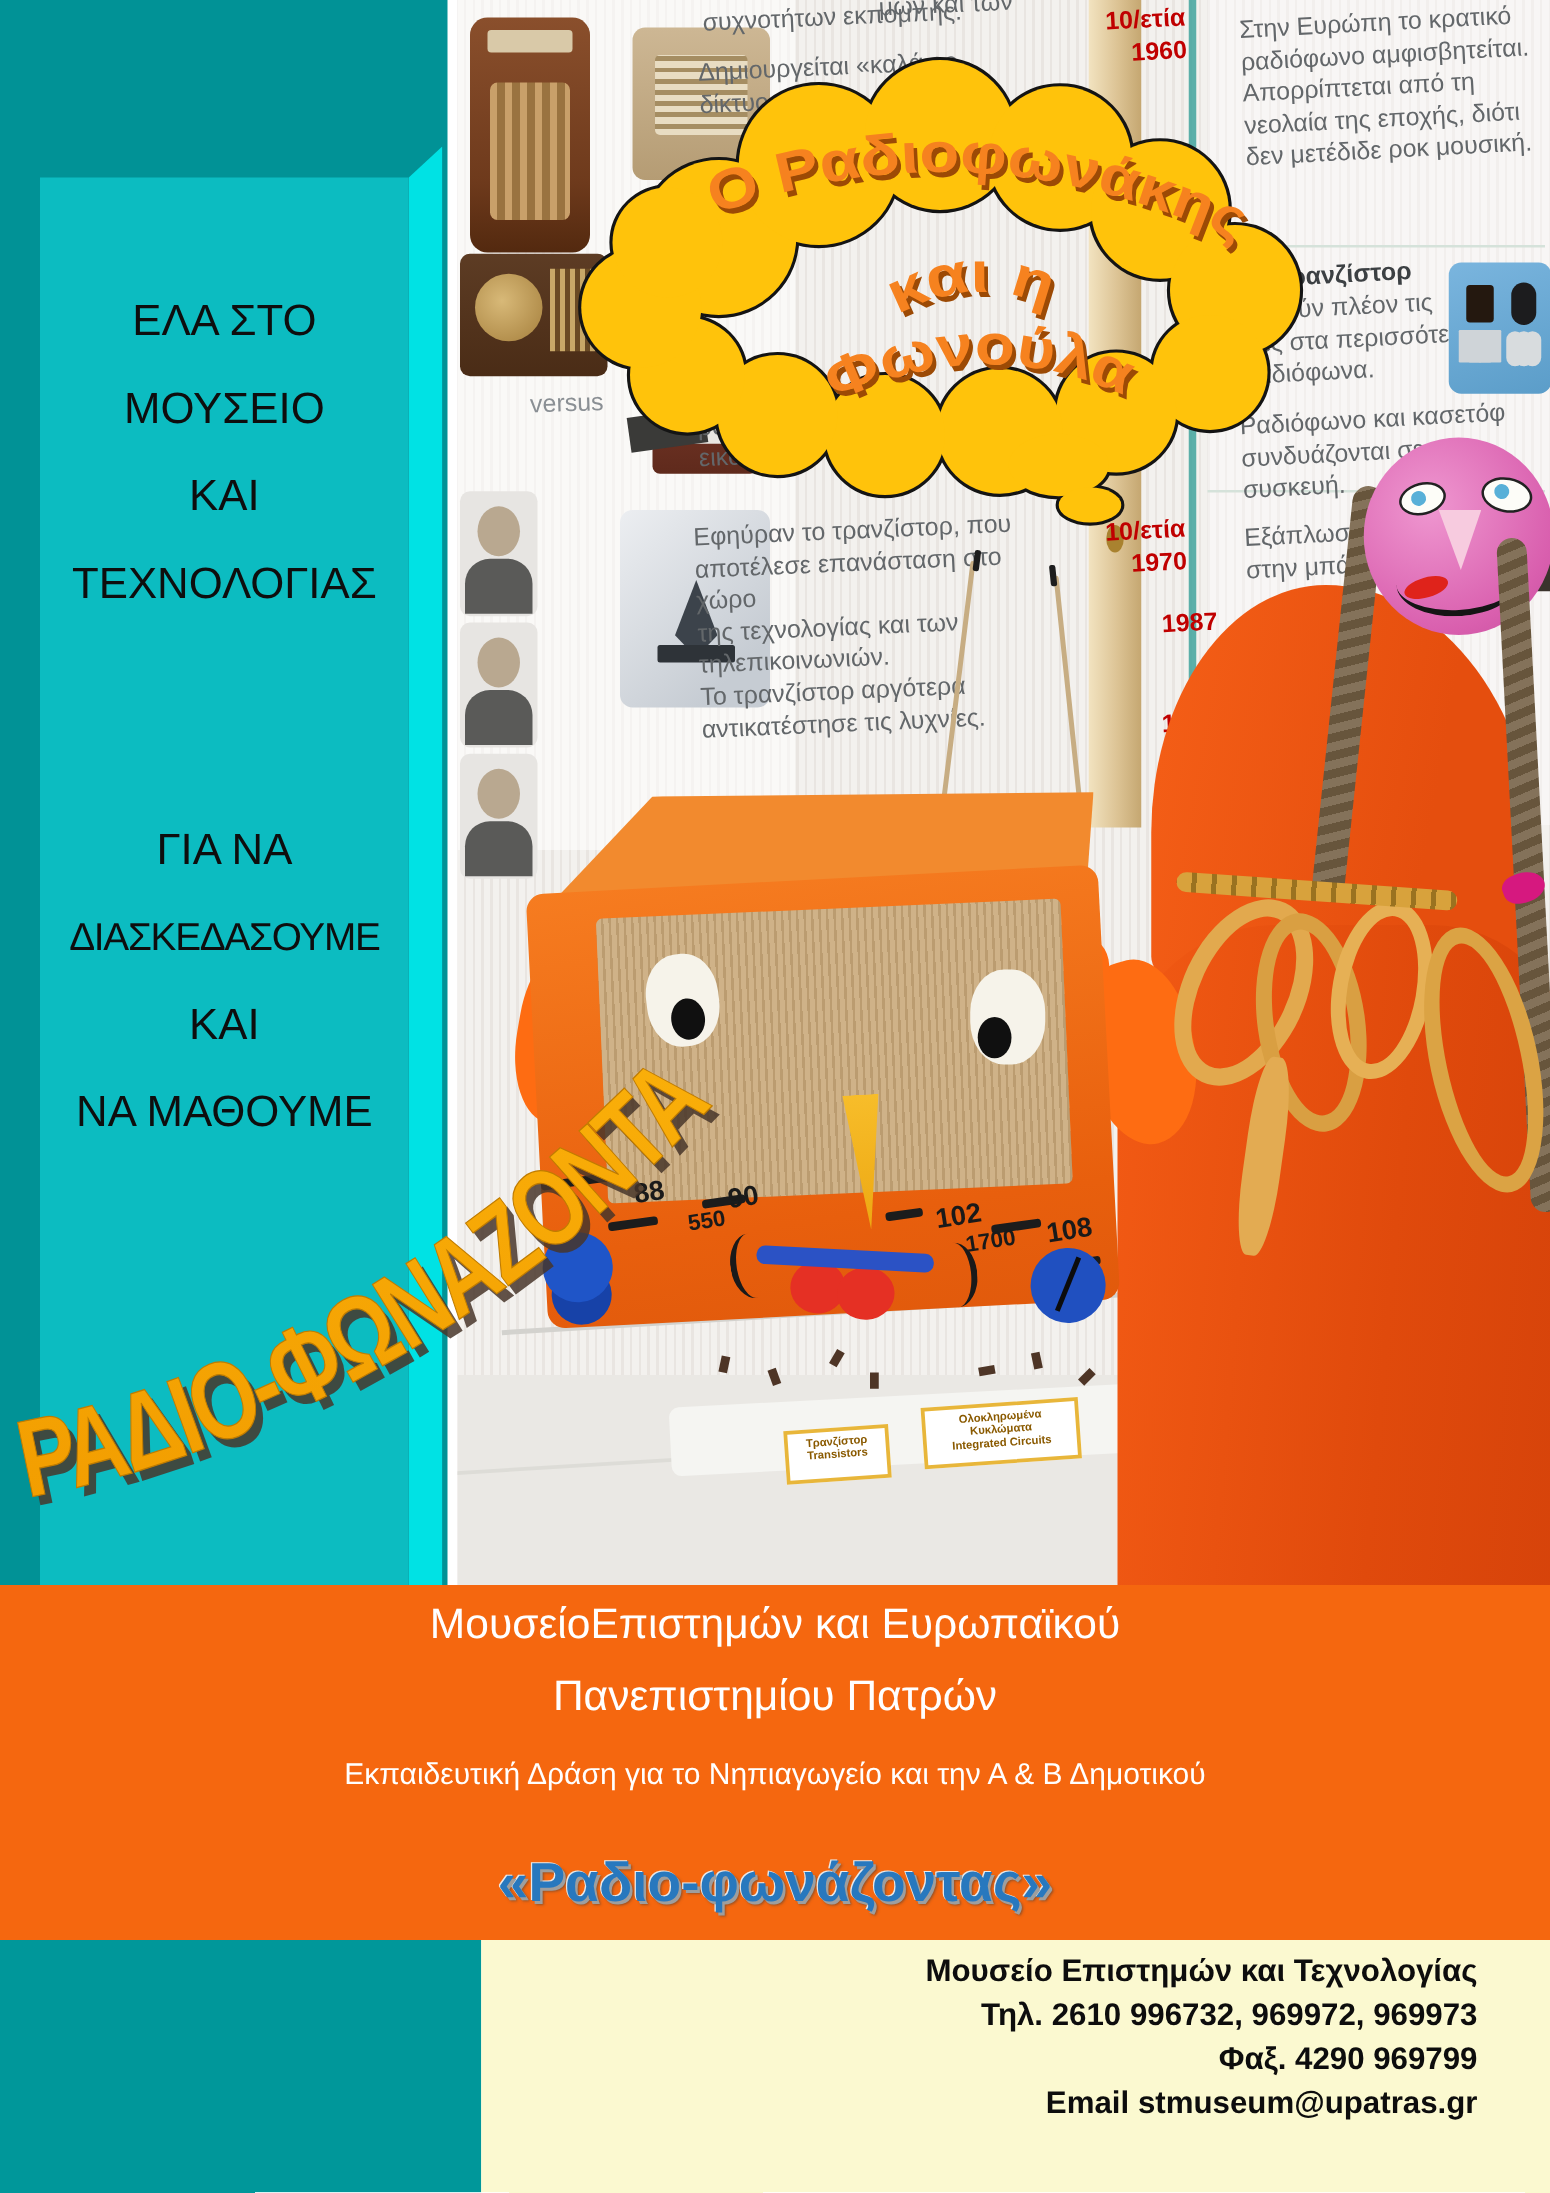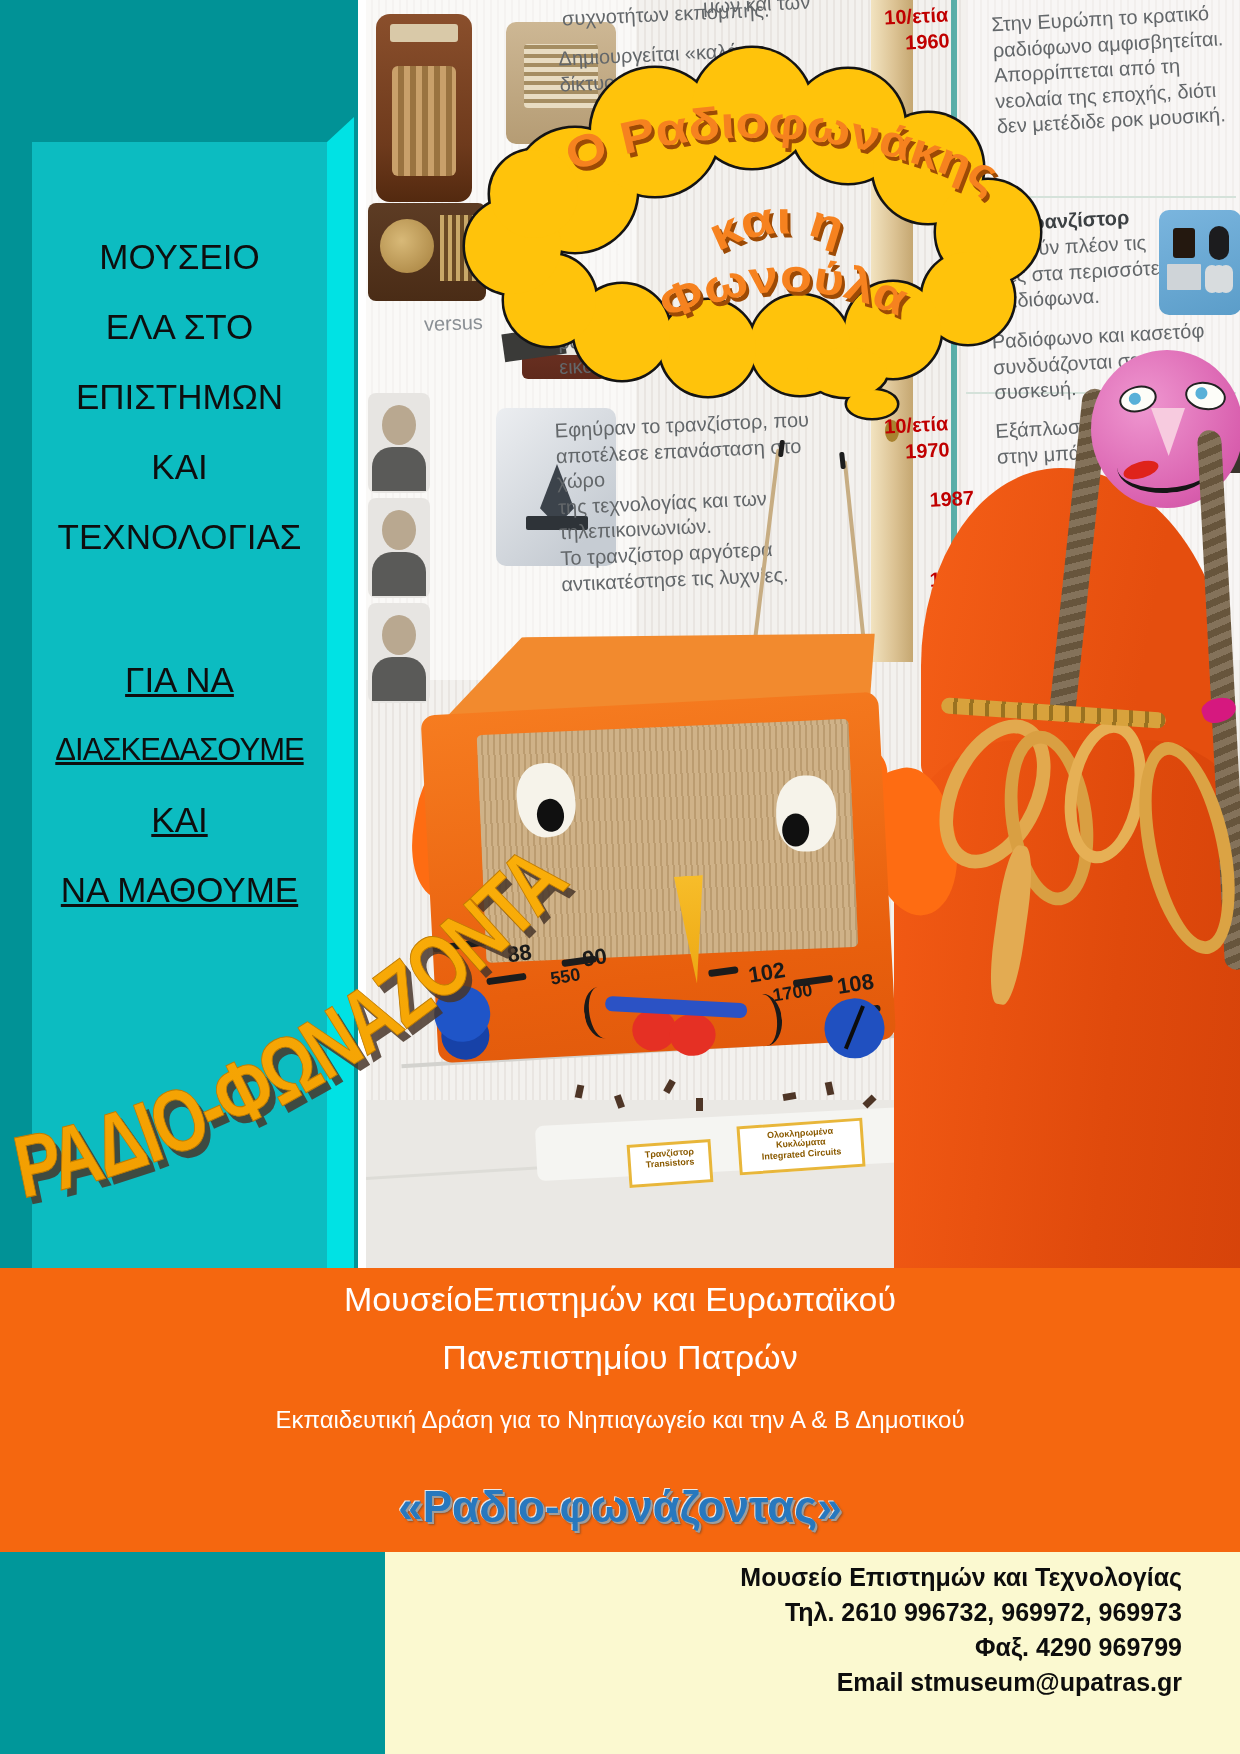--- a/index.html
+++ b/index.html
@@ -8,21 +8,21 @@
   .abs{position:absolute;}
 
   
   .teal-col{left:0;top:0;width:358px;height:1268px;background:#019296;}
   .teal-front{left:32px;top:142px;width:295px;height:1126px;background:#0cbcc1;}
   .teal-side{left:327px;top:117px;width:27px;height:1151px;background:#00e2e4;
              clip-path:polygon(0 25px,100% 0,100% 100%,0 100%);}
   .panel-text{left:32px;width:295px;text-align:center;color:#0e0e0e;font-size:35px;
               line-height:70px;white-space:nowrap;}
   .pt1{top:222px;}
-  .pt2{top:645px;text-decoration:underline;}
+  .pt2{top:645px;}
   .fit{font-size:31px;letter-spacing:-1px;}
 
   
   .photo{left:366px;top:0;width:874px;height:1268px;overflow:hidden;
          background:repeating-linear-gradient(90deg,#f3f1ee 0 5px,#e9e5e1 5px 7px);}
   .photo .abs{position:absolute;}
   .wall-light{left:0;top:0;width:270px;height:680px;background:rgba(255,255,255,.55);}
   .wall-light2{left:600px;top:0;width:274px;height:660px;background:rgba(255,255,255,.4);}
   .floor{left:0;top:1100px;width:874px;height:168px;background:#eae8e4;}
 
@@ -221,23 +221,22 @@
 </style>
 </head>
 <body>
 
 <div class="poster">
 
   <div class="abs teal-col"></div>
   <div class="abs teal-side"></div>
   <div class="abs teal-front"></div>
   <div class="abs panel-text pt1">
+    <div>ΕΛΑ ΣΤΟ</div>
     <div>ΜΟΥΣΕΙΟ</div>
-    <div>ΕΛΑ ΣΤΟ</div>
-    <div>ΕΠΙΣΤΗΜΩΝ</div>
     <div>ΚΑΙ</div>
     <div>ΤΕΧΝΟΛΟΓΙΑΣ</div>
   </div>
   <div class="abs panel-text pt2">
     <div>ΓΙΑ ΝΑ</div>
     <div class="fit">ΔΙΑΣΚΕΔΑΣΟΥΜΕ</div>
     <div>ΚΑΙ</div>
     <div>ΝΑ ΜΑΘΟΥΜΕ</div>
   </div>
 

